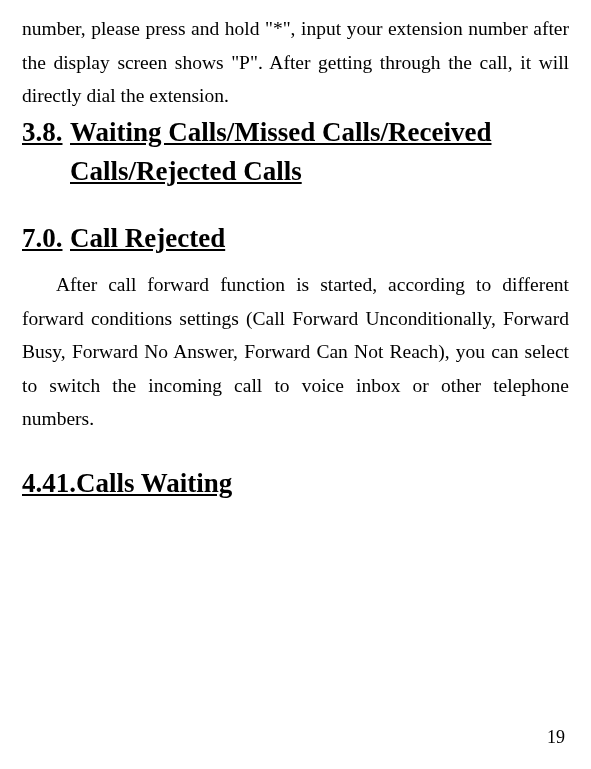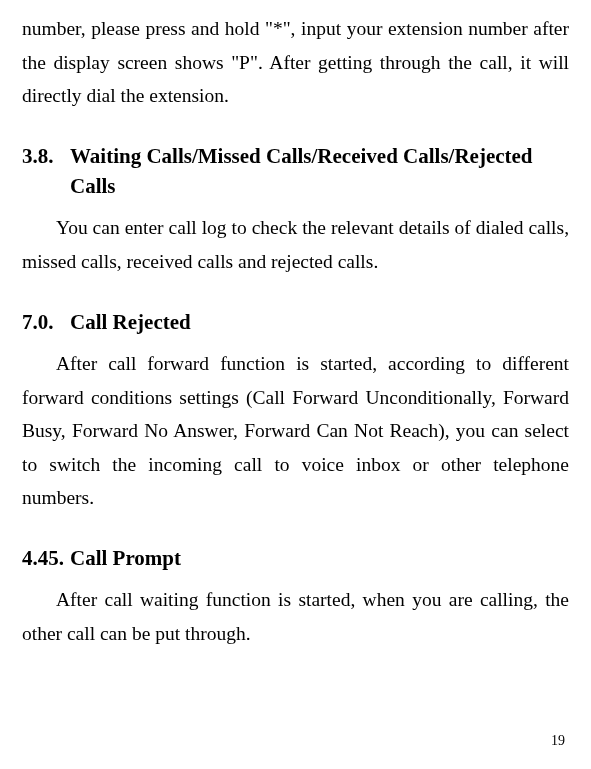--- a/index.html
+++ b/index.html
@@ -13,28 +13,28 @@
       background: #ffffff;
       font-family: 'Times New Roman', Times, serif;
       color: #000000;
       padding: 12px 22px 18px 22px;
       position: relative;
       font-size: 19.5px;
       line-height: 1.72;
     }
     .continuation-text {
       text-align: justify;
-      margin-bottom: 28px;
     }
     .section-heading {
       font-weight: bold;
-      font-size: 21px;
+      font-size: 27px;
       line-height: 1.45;
       margin-bottom: 10px;
       display: flex;
+      text-decoration: underline;
     }
     .section-number {
       min-width: 48px;
       flex-shrink: 0;
     }
     .section-title {
       flex: 1;
     }
     .body-text {
       text-align: justify;
@@ -50,45 +50,43 @@
       padding-left: 58px;
       display: block;
     }
     .section-group {
       margin-bottom: 28px;
     }
     .page-number {
       position: absolute;
       bottom: 16px;
       right: 26px;
-      font-size: 14px;
+      font-size: 18px;
     }
   </style>
 </head>
 <body>
 
 <p class="continuation-text">number, please press and hold "*", input your extension number after the display screen shows "P". After getting through the call, it will directly dial the extension.</p>
 
 <div class="section-group">
   <div class="section-heading">
     <span class="section-number">3.8.</span>
     <span class="section-title">Waiting Calls/Missed Calls/Received Calls/Rejected Calls</span>
   </div>
-  <p class="body-text">You can enter call log to check the relevant details of dialed calls, missed calls, received calls and rejected calls.</p>
 </div>
 
 <div class="section-group">
   <div class="section-heading">
     <span class="section-number">7.0.</span>
     <span class="section-title">Call Rejected</span>
   </div>
   <p class="body-text">After call forward function is started, according to different forward conditions settings (Call Forward Unconditionally, Forward Busy, Forward No Answer, Forward Can Not Reach), you can select to switch the incoming call to voice inbox or other telephone numbers.</p>
 </div>
 
 <div class="section-group">
   <div class="section-heading">
-    <span class="section-number">4.45.</span>
-    <span class="section-title">Call Prompt</span>
+    <span class="section-number">4.41.</span>
+    <span class="section-title">Calls Waiting</span>
   </div>
-  <p class="body-text">After call waiting function is started, when you are calling, the other call can be put through.</p>
 </div>
 
 <div class="page-number">19</div>
 
 </body></html>

